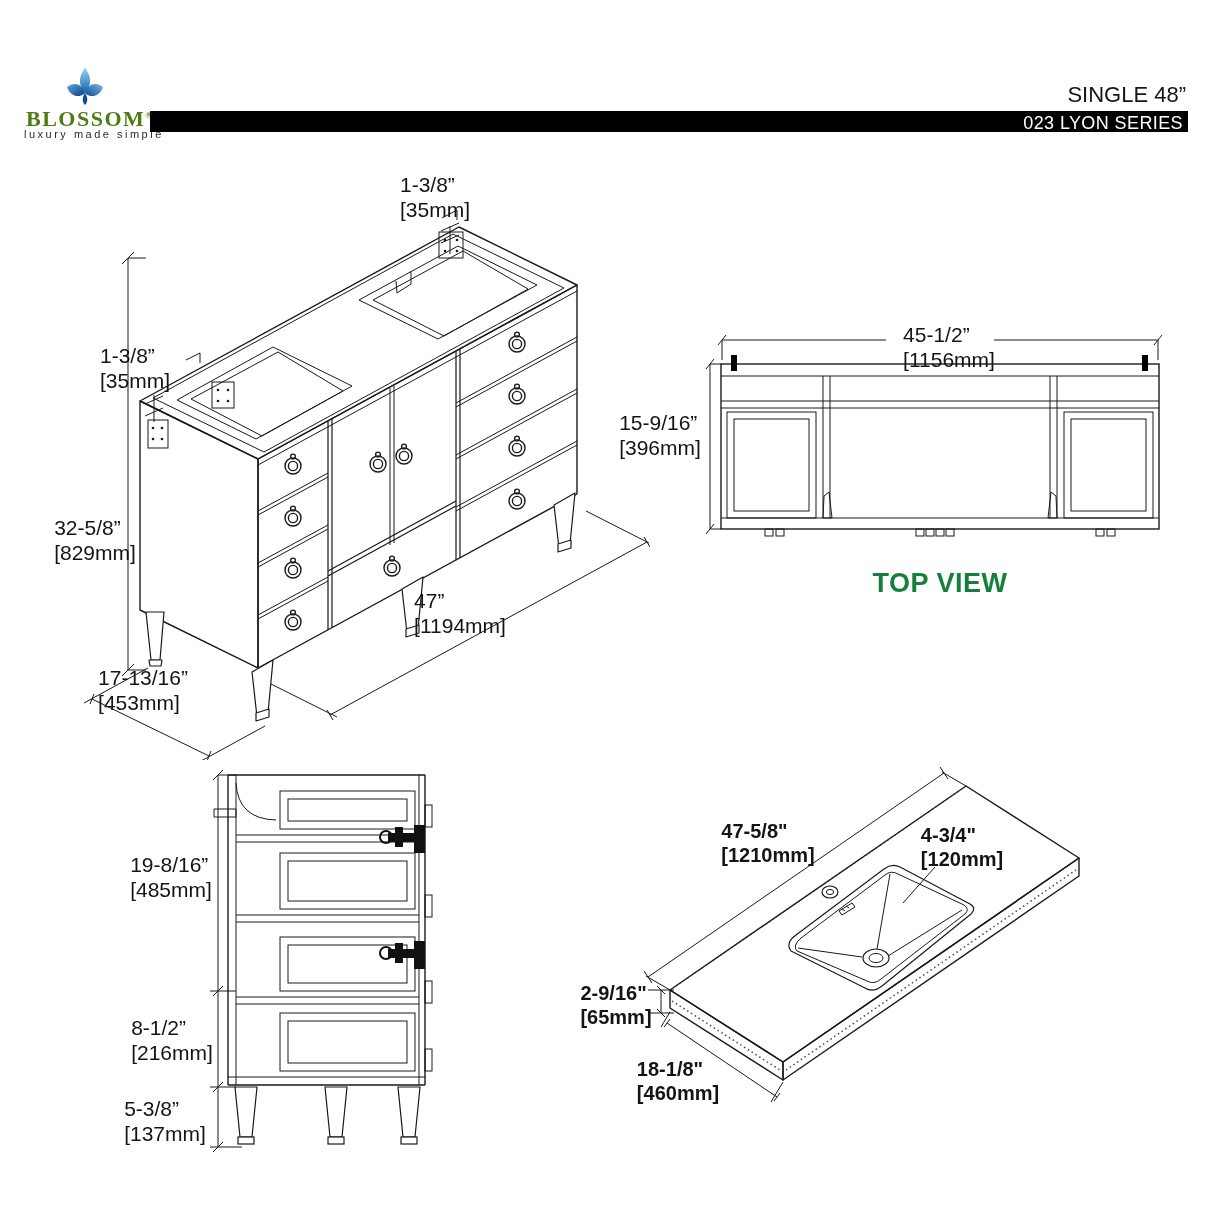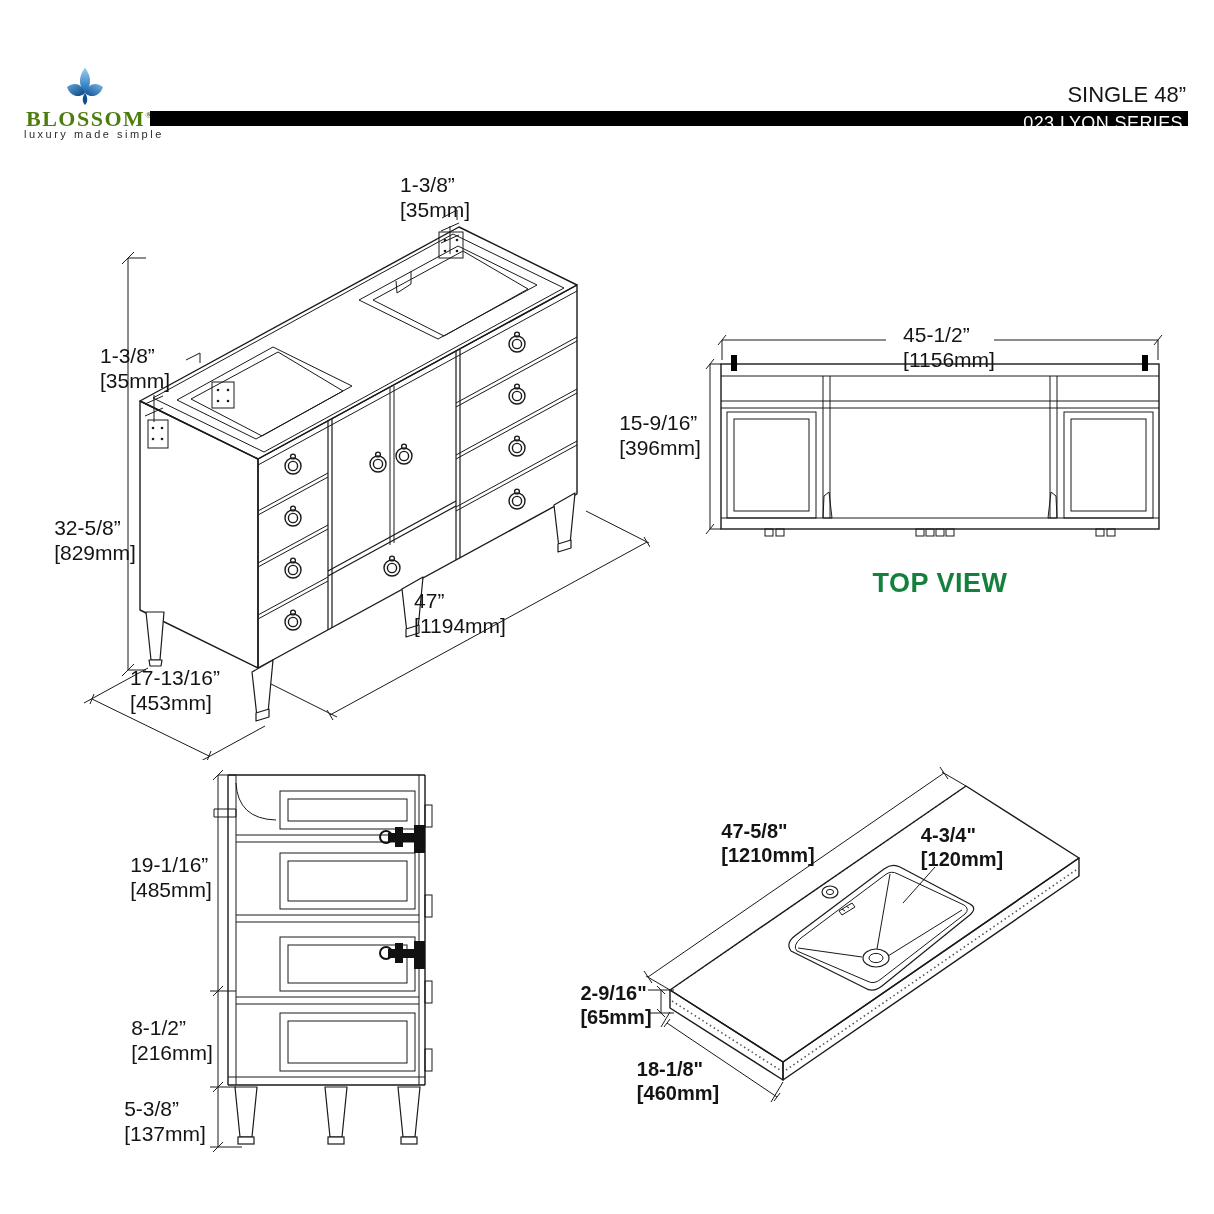--- a/index.html
+++ b/index.html
@@ -10,21 +10,21 @@
   
   .logo-block { position:absolute; left:24px; top:66px; width:130px; }
   .logo-flower { position:absolute; left:38px; top:0; width:46px; height:42px; }
   .brand-line { position:absolute; left:0; top:40px; width:130px; text-align:center;
                 font-family:"Liberation Serif", serif; font-weight:700; font-size:22px;
                 letter-spacing:1.5px; color:#4d7c0f; white-space:nowrap; }
   .brand-reg { font-size:9px; vertical-align:super; letter-spacing:0; }
   .brand-tagline { position:absolute; left:0; top:62px; width:130px; text-align:center;
                    font-size:11px; letter-spacing:2.5px; color:#2b2b2b; white-space:nowrap; }
   .product-title { position:absolute; right:28px; top:82px; font-size:22px; color:#151515;text-align:center; }
-  .series-bar { position:absolute; left:150px; right:26px; top:111px; height:15px; background:#000;padding-left:12px; }
+  .series-bar { position:absolute; left:150px; right:26px; top:111px; height:21px; background:#000;padding-left:12px; }
   .series-bar span { position:absolute; right:5px; top:0; line-height:25px; color:#fff;
                      font-size:18px; letter-spacing:0.4px; }
 
   
   .view { position:absolute; }
   #iso-view     { left:40px;  top:160px; width:610px; height:600px; }
   #top-view     { left:620px; top:300px; width:580px; height:310px; }
   #side-view    { left:70px;  top:765px; width:470px; height:400px; }
   #counter-view { left:590px; top:765px; width:620px; height:360px; }
   .view svg { position:absolute; left:0; top:0; }
@@ -166,21 +166,21 @@
       <span>[35mm]</span>
     </div>
     <div class="dim" style="left:55px; top:355px;">
       <span>32-5/8”</span>
       <span>[829mm]</span>
     </div>
     <div class="dim" style="left:420px; top:428px;">
       <span>47”</span>
       <span>[1194mm]</span>
     </div>
-    <div class="dim" style="left:103px; top:505px;margin-left:32px;">
+    <div class="dim" style="left:103px; top:505px;">
       <span>17-13/16”</span>
       <span>[453mm]</span>
     </div>
   </div>
 
   <div class="view" id="top-view">
     <svg width="580" height="310" viewBox="0 0 580 310">
       <g stroke="#1a1a1a" fill="none" stroke-width="1.4">
         <rect x="101" y="64" width="438" height="165"></rect>
       </g>
@@ -266,21 +266,21 @@
         <path d="M328,322 L350,322 L345,372 L333,372 Z"></path>
           <rect x="331" y="372" width="16" height="7"></rect>
       </g>
       <g stroke="#1a1a1a" fill="none" stroke-width="1">
         <path d="M148,10 L148,382"></path>
         <path d="M143,15 L153,5 M143,231 L153,221 M143,327 L153,317 M143,387 L153,377"></path>
         <path d="M148,10 L166,10 M140,226 L166,226 M140,322 L166,322 M140,382 L172,382"></path>
       </g>
     </svg>
     <div class="dim" style="left:101px; top:87px;">
-      <span>19-1/16”</span>
+      <span>19-8/16”</span>
       <span>[485mm]</span>
     </div>
     <div class="dim" style="left:102px; top:250px;">
       <span>8-1/2”</span>
       <span>[216mm]</span>
     </div>
     <div class="dim" style="left:95px; top:331px;">
       <span>5-3/8”</span>
       <span>[137mm]</span>
     </div>

